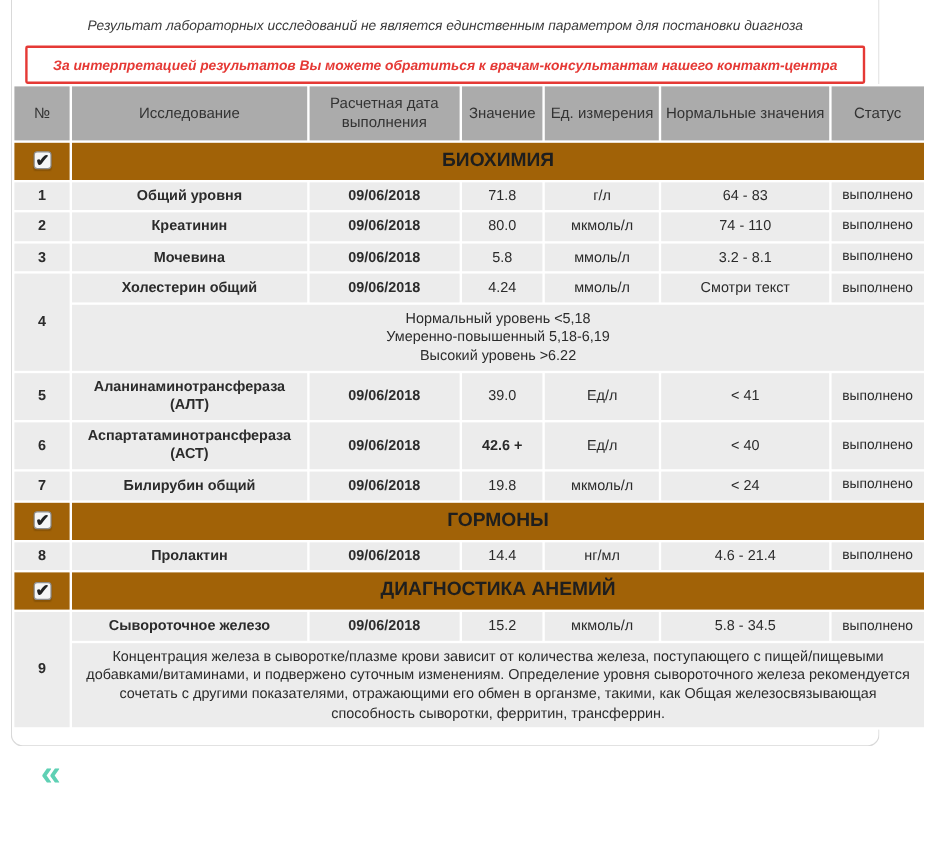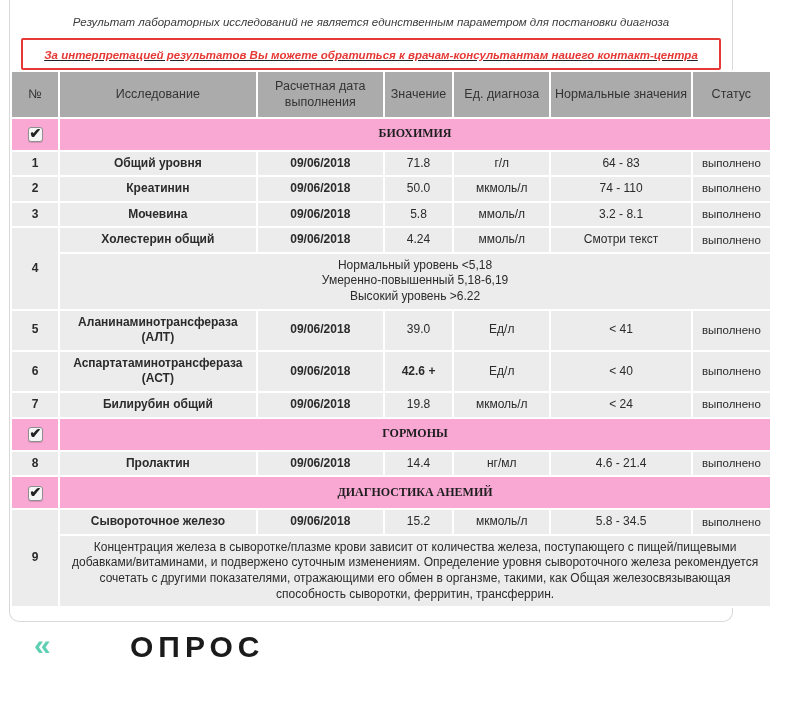--- a/index.html
+++ b/index.html
@@ -26,21 +26,20 @@
     font-style: italic;
     font-size: 11.5px;
     color: #3a3a3a;
   }
   .alert-box {
     margin: 0 11px;
     border: 2px solid #e53935;
     border-radius: 2px;
     padding: 5px 12px;
     text-align: center;
-    text-decoration: underline;
   }
   .alert-box .alert-text {
     color: #e53935;
     font-style: italic;
     font-weight: bold;
     font-size: 11.5px;
   }
   .overlay-title {
     text-align: center;
     font-size: 38px;
@@ -78,26 +77,25 @@
     word-wrap: break-word;
   }
   table.lab tr.head td {
     background: #ababab;
     color: #333;
     font-size: 12.5px;
     padding: 6px 3px;
     height: 36px;
   }
   table.lab tr.section td {
-    background: #f9a8d4;
+    background: #a16207;
     height: 31px;
     font-weight: bold;
-    font-size: 12px;
+    font-size: 16px;
     color: #1e1e1e;
-    font-family: Liberation Serif, serif;
   }
   td.num { font-weight: bold; }
   td.name { font-weight: bold; }
   td.date { font-weight: bold; }
   td.value.flagged { font-weight: bold; margin-left: 22px; }
   td.status { font-size: 11.5px; color: #333; }
   td.note {
     font-size: 12px;
     line-height: 1.55;
     padding: 10px 14px;
@@ -165,42 +163,42 @@
         <col class="c-unit">
         <col class="c-normal">
         <col class="c-status">
     </colgroup>
     <tbody>
         <tr class="head">
           <td>№</td>
           <td>Исследование</td>
           <td>Расчетная дата выполнения</td>
           <td>Значение</td>
-          <td>Ед. диагноза</td>
+          <td>Ед. измерения</td>
           <td>Нормальные значения</td>
           <td>Статус</td>
         </tr>
         <tr class="section">
           <td class="num"><span class="checkbox"></span></td>
           <td colspan="6">БИОХИМИЯ</td>
         </tr>
         <tr>
           <td class="num">1</td>
           <td class="name">Общий уровня</td>
           <td class="date">09/06/2018</td>
           <td class="value">71.8</td>
           <td class="unit">г/л</td>
           <td class="normal">64 - 83</td>
           <td class="status">выполнено</td>
         </tr>
         <tr>
           <td class="num">2</td>
           <td class="name">Креатинин</td>
           <td class="date">09/06/2018</td>
-          <td class="value">50.0</td>
+          <td class="value">80.0</td>
           <td class="unit">мкмоль/л</td>
           <td class="normal">74 - 110</td>
           <td class="status">выполнено</td>
         </tr>
         <tr>
           <td class="num">3</td>
           <td class="name">Мочевина</td>
           <td class="date">09/06/2018</td>
           <td class="value">5.8</td>
           <td class="unit">ммоль/л</td>
@@ -276,14 +274,13 @@
         </tr>
         <tr>
           <td class="note" colspan="6">Концентрация железа в сыворотке/плазме крови зависит от количества железа, поступающего с пищей/пищевыми добавками/витаминами, и подвержено суточным изменениям. Определение уровня сывороточного железа рекомендуется сочетать с другими показателями, отражающими его обмен в органзме, такими, как Общая железосвязывающая способность сыворотки, ферритин, трансферрин.</td>
         </tr>
       </tbody>
   </table>
 </div>
 
 <div class="footer">
   <span class="survey-icon">«</span>
-  <h2 class="footer-heading">ОПРОС</h2>
 </div>
 
 </body></html>

